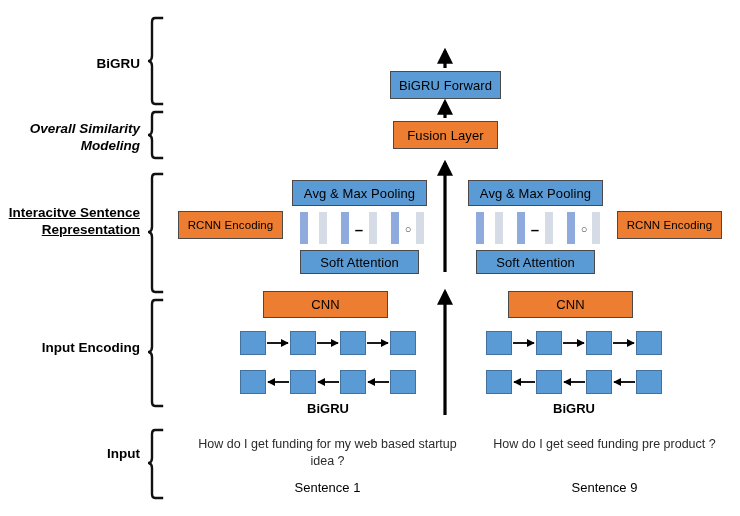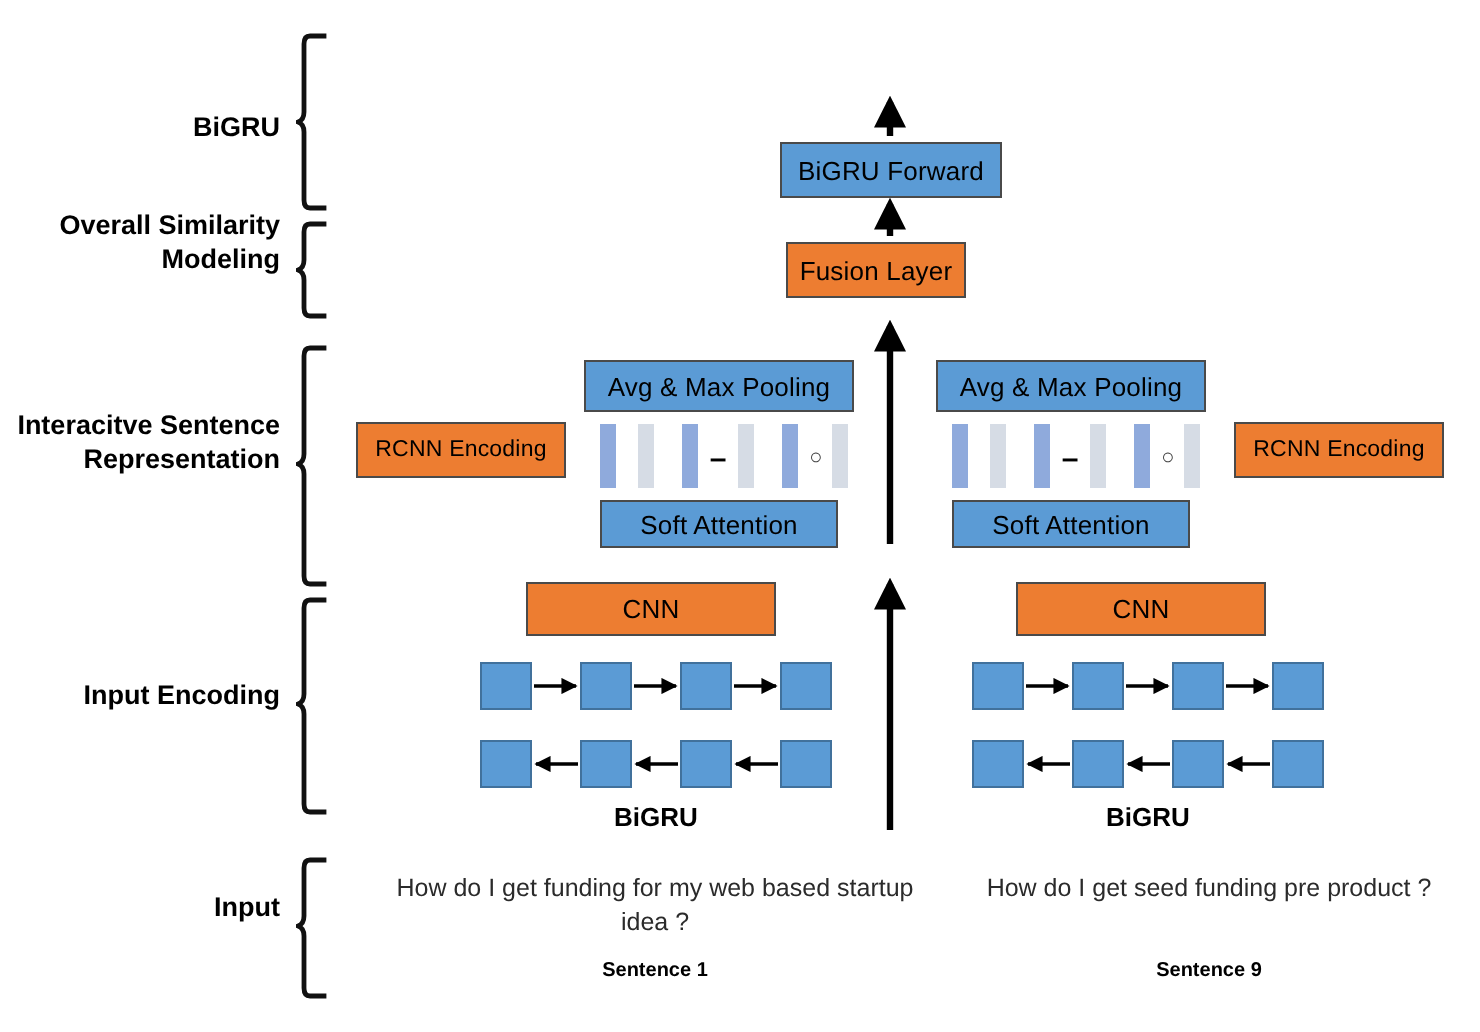--- a/index.html
+++ b/index.html
@@ -98,37 +98,37 @@
   }
   .sentence-text {
     position: absolute;
     font-size: 12.5px;
     color: #2b2b2b;
     text-align: center;
     line-height: 1.32;
   }
   .sentence-tag {
     position: absolute;
-    font-size: 10px;
-    font-weight: bold;
+    font-size: 13px;
+    font-weight: normal;
     color: #000000;
     text-align: center;
   }
 </style>
 </head>
 <body>
 
 <div id="canvas">
 
   <div class="stage-label" style="left:0px; top:55px; width:140px;">BiGRU</div>
 
-  <div class="stage-label" style="left:0px; top:104px; width:140px;">Overall Similarity
+  <div class="stage-label" style="left:0px; top:120px; width:140px;font-style:italic;">Overall Similarity
 Modeling</div>
 
-  <div class="stage-label" style="left:0px; top:204px; width:140px;">Interacitve Sentence
+  <div class="stage-label" style="left:0px; top:204px; width:140px;text-decoration:underline;">Interacitve Sentence
 Representation</div>
 
   <div class="stage-label" style="left:0px; top:339px; width:140px;">Input Encoding</div>
 
   <div class="stage-label" style="left:0px; top:445px; width:140px;">Input</div>
 
   <div class="brace" style="left:148px; top:16px;">
     <svg width="18" height="90" viewBox="0 0 18 90">
       <path d="M14 2 H7 Q4 2 4 6 V40 Q4 44 1 45 Q4 46 4 50 V84 Q4 88 7 88 H14" fill="none" stroke="#111" stroke-width="2.4" stroke-linecap="square"></path>
     </svg>
@@ -154,21 +154,21 @@
 
   <div class="brace" style="left:148px; top:428px;">
     <svg width="18" height="72" viewBox="0 0 18 72">
       <path d="M14 2 H7 Q4 2 4 6 V30 Q4 34 1 35 Q4 36 4 40 V66 Q4 70 7 70 H14" fill="none" stroke="#111" stroke-width="2.4" stroke-linecap="square"></path>
     </svg>
   </div>
 
 
   <div class="node blue" style="left:390px; top:71px; width:111px; height:28px;">BiGRU Forward</div>
 
-  <div class="node orange" style="left:393px; top:121px; width:90px; height:28px;">Fusion Layer</div>
+  <div class="node orange" style="left:393px; top:121px; width:105px; height:28px;">Fusion Layer</div>
 
   <div class="node orange small" style="left:178px; top:211px; width:105px; height:28px;">RCNN Encoding</div>
 
   <div class="node blue" style="left:292px; top:180px; width:135px; height:26px;">Avg &amp; Max Pooling</div>
 
   <div class="node blue" style="left:300px; top:250px; width:119px; height:24px;">Soft Attention</div>
 
   <div class="bar dark" style="left:300px; top:212px; width:8px; height:32px;"></div>
   <div class="bar light" style="left:319px; top:212px; width:8px; height:32px;"></div>
   <div class="bar dark" style="left:341px; top:212px; width:8px; height:32px;"></div>

